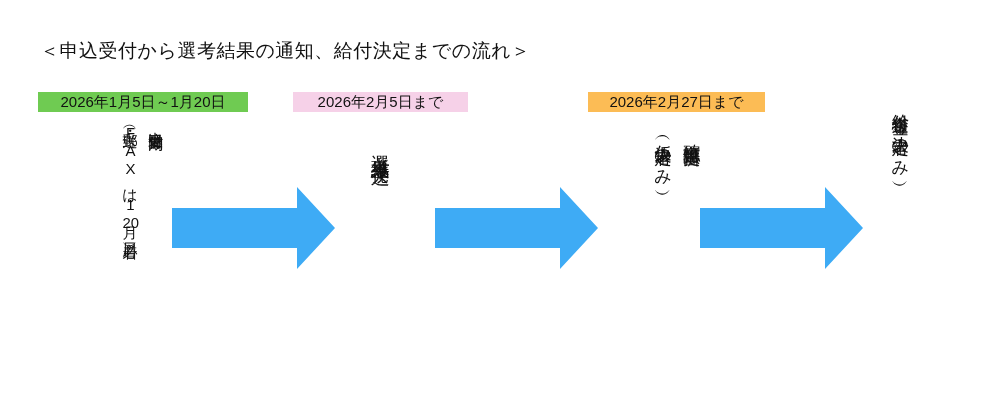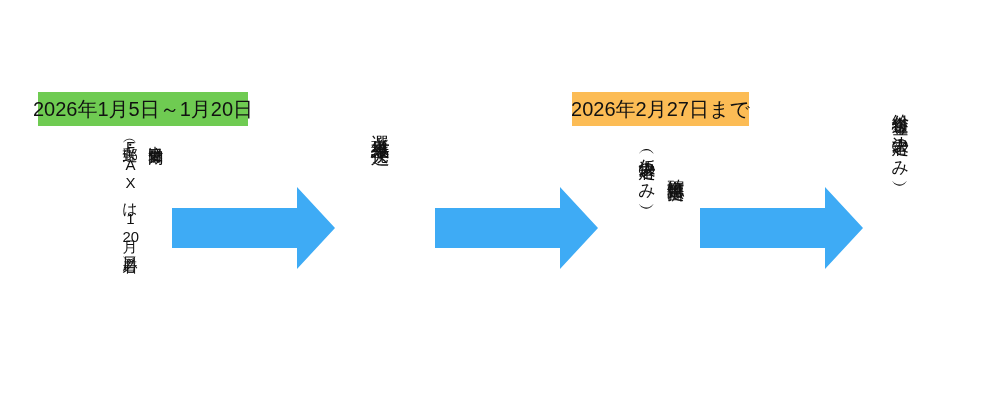--- a/index.html
+++ b/index.html
@@ -6,66 +6,68 @@
   .canvas {
     position:relative; width:1000px; height:400px; background:#ffffff;
     font-family:"Liberation Sans", sans-serif; color:#111111; overflow:hidden;
   }
   .title {
     position:absolute; left:40px; top:38px; margin:0;
     font-size:19px; font-weight:500; letter-spacing:0.5px; white-space:nowrap;
   }
   .step { position:absolute; top:92px; }
   .date-box {
-    height:34px; display:flex; align-items:center; justify-content:center;
-    font-size:20px; white-space:nowrap;
+    height:20px; display:flex; align-items:center; justify-content:center;
+    font-size:15px; white-space:nowrap;
   }
   .vtext-wrap { display:flex; justify-content:center; }
   .vtext {
     writing-mode:vertical-rl; text-orientation:upright;
     line-height:1.45; color:#111111;
   }
   .vline { margin:0 4px; }
   .tcy { text-combine-upright:all; }
   .gap-before { margin-inline-start:0.85em; }
   .arrow { position:absolute; display:block; }
 </style>
 </head>
 <body>
 
 <div class="canvas">
 
+  <h1 class="title">＜申込受付から選考結果の通知、給付決定までの流れ＞</h1>
 
   <div class="step" style="left:38px; width:210px;">
     <div class="date-box" style="background: rgb(111, 203, 82);">2026年1月5日～1月20日</div>
     <div class="vtext-wrap" style="padding-top:8px;">
       <div class="vtext" style="font-size:15px; letter-spacing:1px;">
         <div class="vline">申込受付期間</div>
         <div class="vline"><span>（郵送・FAXは1月</span><span class="tcy">20</span><span>日必着）</span></div>
       </div>
     </div>
   </div>
 
   <svg class="arrow" style="left:172px; top:187px;" width="163" height="82" viewBox="0 0 163 82">
     <polygon points="0,21 125,21 125,0 163,41 125,82 125,61 0,61" fill="#3EABF5"></polygon>
   </svg>
 
   <div class="step" style="left:293px; width:175px;">
+    <div class="date-box" style="background: rgb(246, 209, 232);">2026年2月5日まで</div>
     <div class="vtext-wrap" style="padding-top:28px;">
       <div class="vtext" style="font-size:19px; letter-spacing:2.5px;">
         <div class="vline">選考結果発送</div>
       </div>
     </div>
   </div>
 
   <svg class="arrow" style="left:435px; top:187px;" width="163" height="82" viewBox="0 0 163 82">
     <polygon points="0,21 125,21 125,0 163,41 125,82 125,61 0,61" fill="#3EABF5"></polygon>
   </svg>
 
-  <div class="step" style="left:572px; width:177px;text-align:center;">
+  <div class="step" style="left:588px; width:177px;">
     <div class="date-box" style="background: rgb(252, 188, 85);">2026年2月27日まで</div>
     <div class="vtext-wrap" style="padding-top:18px;">
       <div class="vtext" style="font-size:17px; letter-spacing:1.5px;">
         <div class="vline">確認書類提出</div>
         <div class="vline">（仮決定者のみ）</div>
       </div>
     </div>
   </div>
 
   <svg class="arrow" style="left:700px; top:187px;" width="163" height="82" viewBox="0 0 163 82">

